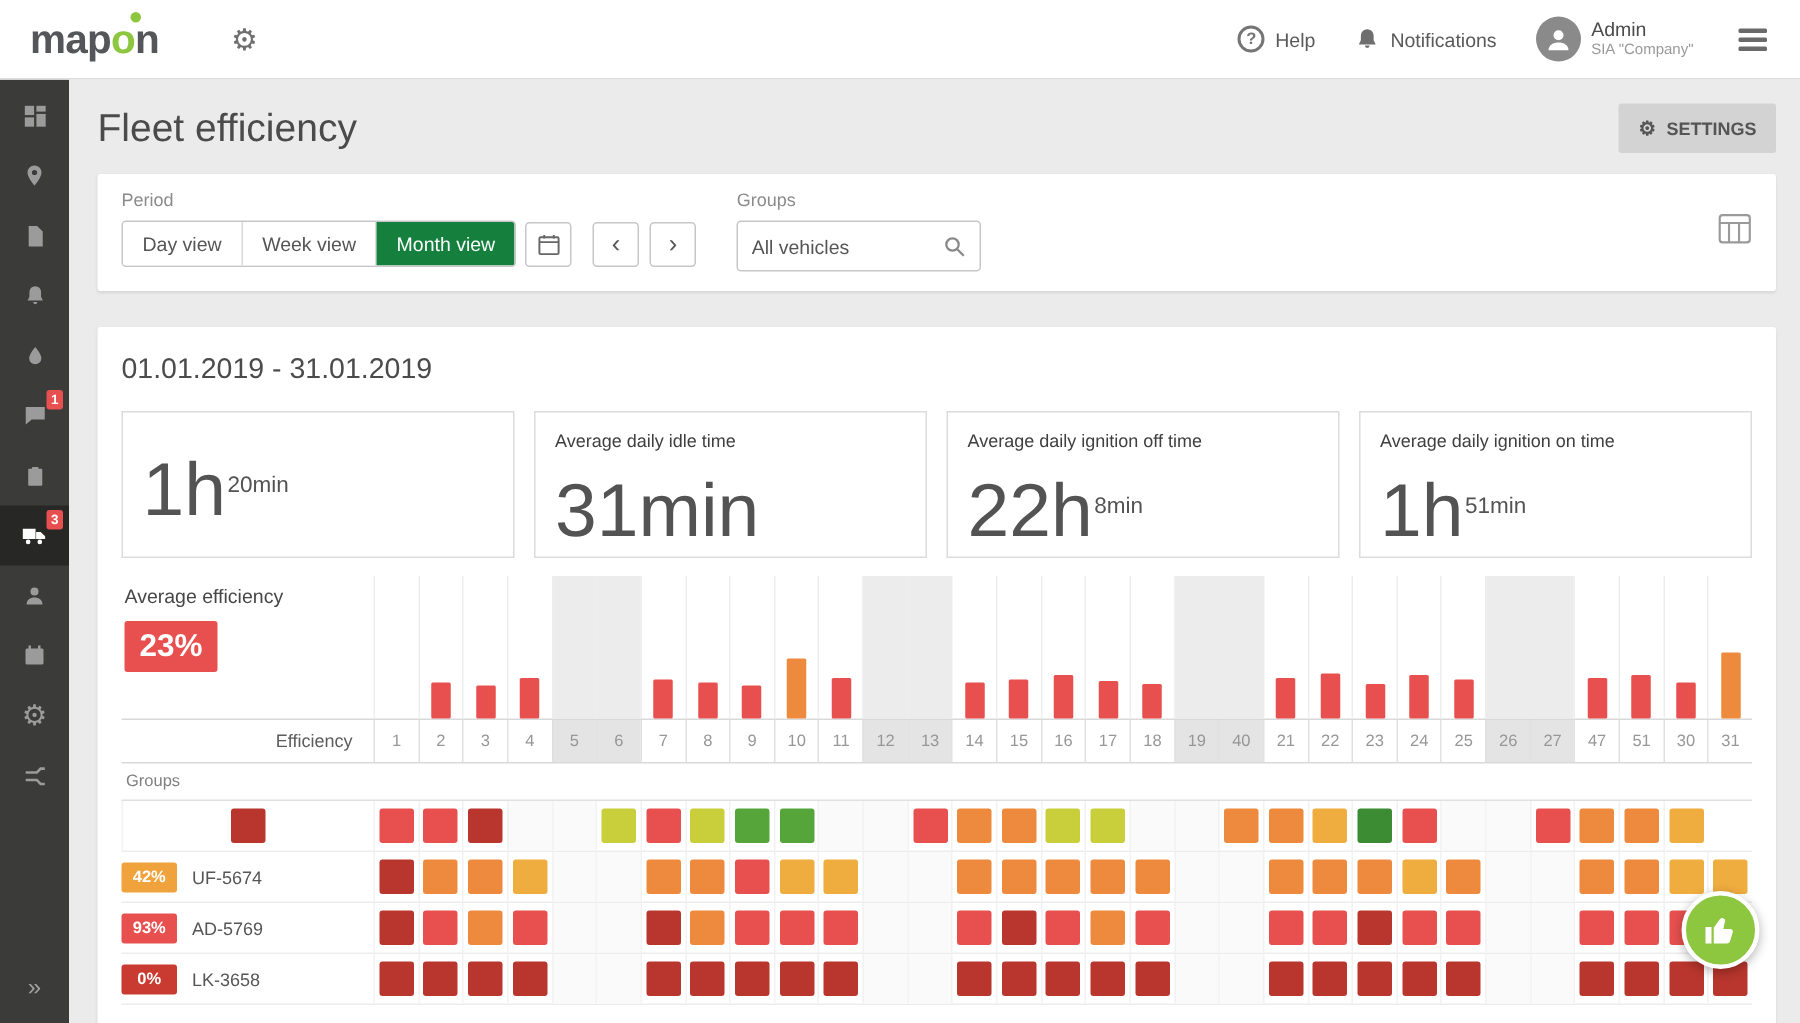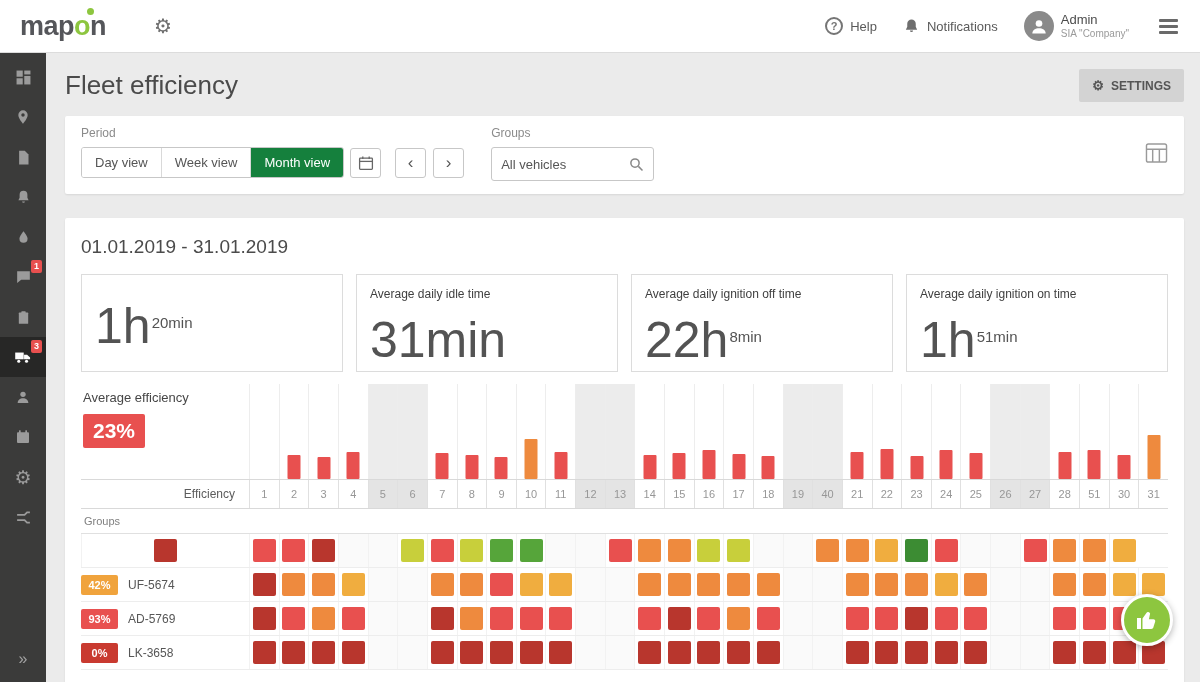--- a/index.html
+++ b/index.html
@@ -406,21 +406,21 @@
         <div class="num-cell">18</div>
         <div class="num-cell weekend">19</div>
         <div class="num-cell weekend">40</div>
         <div class="num-cell">21</div>
         <div class="num-cell">22</div>
         <div class="num-cell">23</div>
         <div class="num-cell">24</div>
         <div class="num-cell">25</div>
         <div class="num-cell weekend">26</div>
         <div class="num-cell weekend">27</div>
-        <div class="num-cell">28</div>
+        <div class="num-cell">47</div>
         <div class="num-cell">51</div>
         <div class="num-cell">30</div>
         <div class="num-cell">31</div>
       </div>
 
     <div class="groups-row">Groups</div>
 
     <div>
         <div class="grid-row veh-row">
           <div class="veh-cell">

